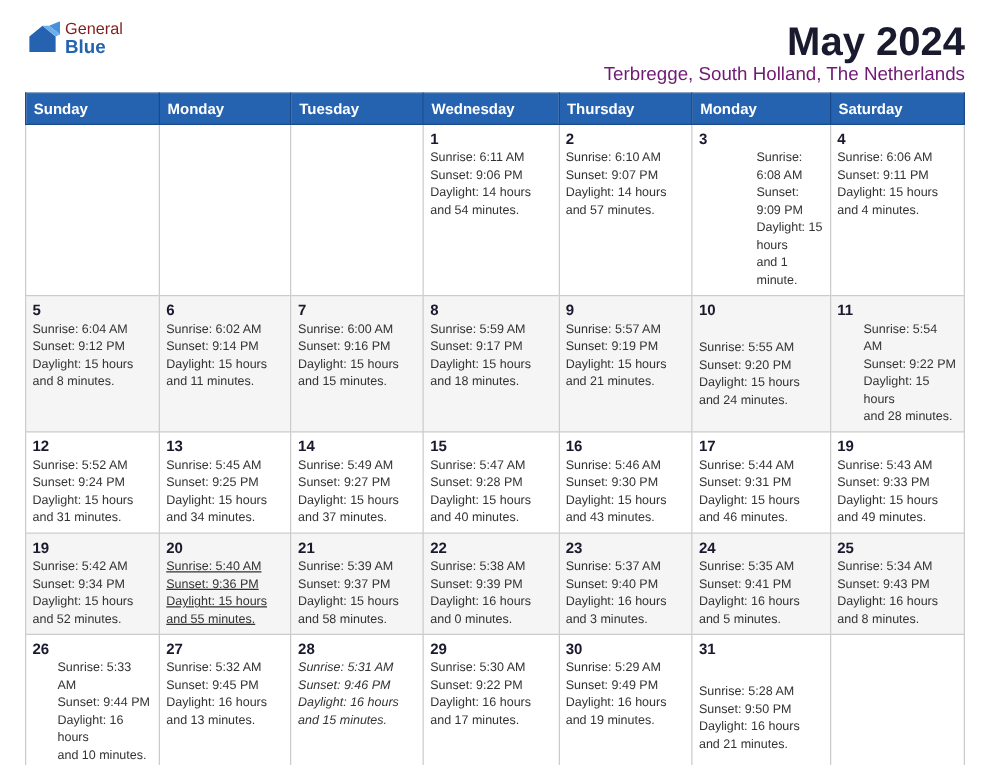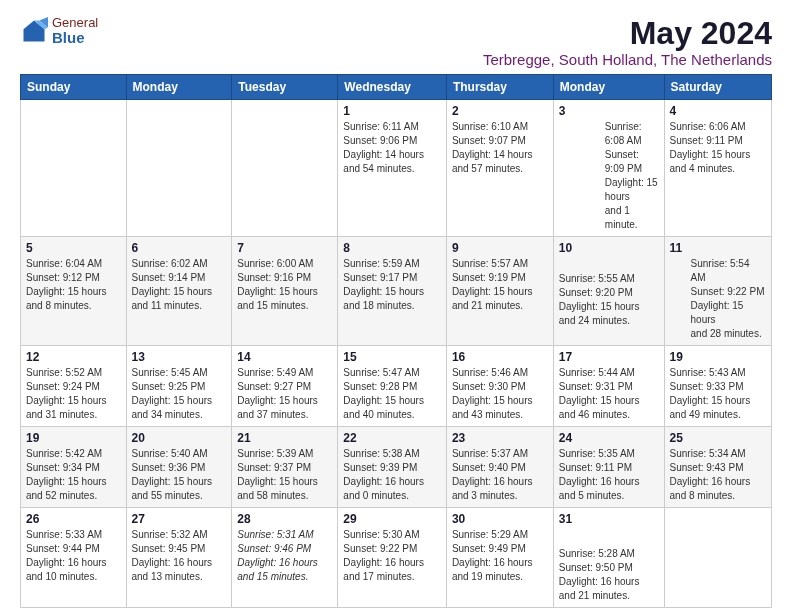--- a/index.html
+++ b/index.html
@@ -270,21 +270,21 @@
         <tr>
           <td>
             <div class="day-num">19</div>
             <div class="day-info" style="white-space: pre-line;">Sunrise: 5:42 AM
 Sunset: 9:34 PM
 Daylight: 15 hours
 and 52 minutes.</div>
           </td>
           <td>
             <div class="day-num">20</div>
-            <div class="day-info" style="white-space: pre-line;">Sunrise: 5:40 AM
+            <div class="day-info" style="white-space: pre-line; text-decoration: underline;">Sunrise: 5:40 AM
 Sunset: 9:36 PM
 Daylight: 15 hours
 and 55 minutes.</div>
           </td>
           <td>
             <div class="day-num">21</div>
             <div class="day-info" style="white-space: pre-line;">Sunrise: 5:39 AM
 Sunset: 9:37 PM
 Daylight: 15 hours
 and 58 minutes.</div>
@@ -299,36 +299,36 @@
           <td>
             <div class="day-num">23</div>
             <div class="day-info" style="white-space: pre-line;">Sunrise: 5:37 AM
 Sunset: 9:40 PM
 Daylight: 16 hours
 and 3 minutes.</div>
           </td>
           <td>
             <div class="day-num">24</div>
             <div class="day-info" style="white-space: pre-line;">Sunrise: 5:35 AM
-Sunset: 9:11 PM
+Sunset: 9:41 PM
 Daylight: 16 hours
 and 5 minutes.</div>
           </td>
           <td>
             <div class="day-num">25</div>
             <div class="day-info" style="white-space: pre-line;">Sunrise: 5:34 AM
 Sunset: 9:43 PM
 Daylight: 16 hours
 and 8 minutes.</div>
           </td>
         </tr>
         <tr>
           <td>
             <div class="day-num">26</div>
-            <div class="day-info" style="white-space: pre-line;">Sunrise: 5:33 AM
+            <div class="day-info" style="white-space: pre-line; margin-left: 20px;">Sunrise: 5:33 AM
 Sunset: 9:44 PM
 Daylight: 16 hours
 and 10 minutes.</div>
           </td>
           <td>
             <div class="day-num">27</div>
             <div class="day-info" style="white-space: pre-line;">Sunrise: 5:32 AM
 Sunset: 9:45 PM
 Daylight: 16 hours
 and 13 minutes.</div>

